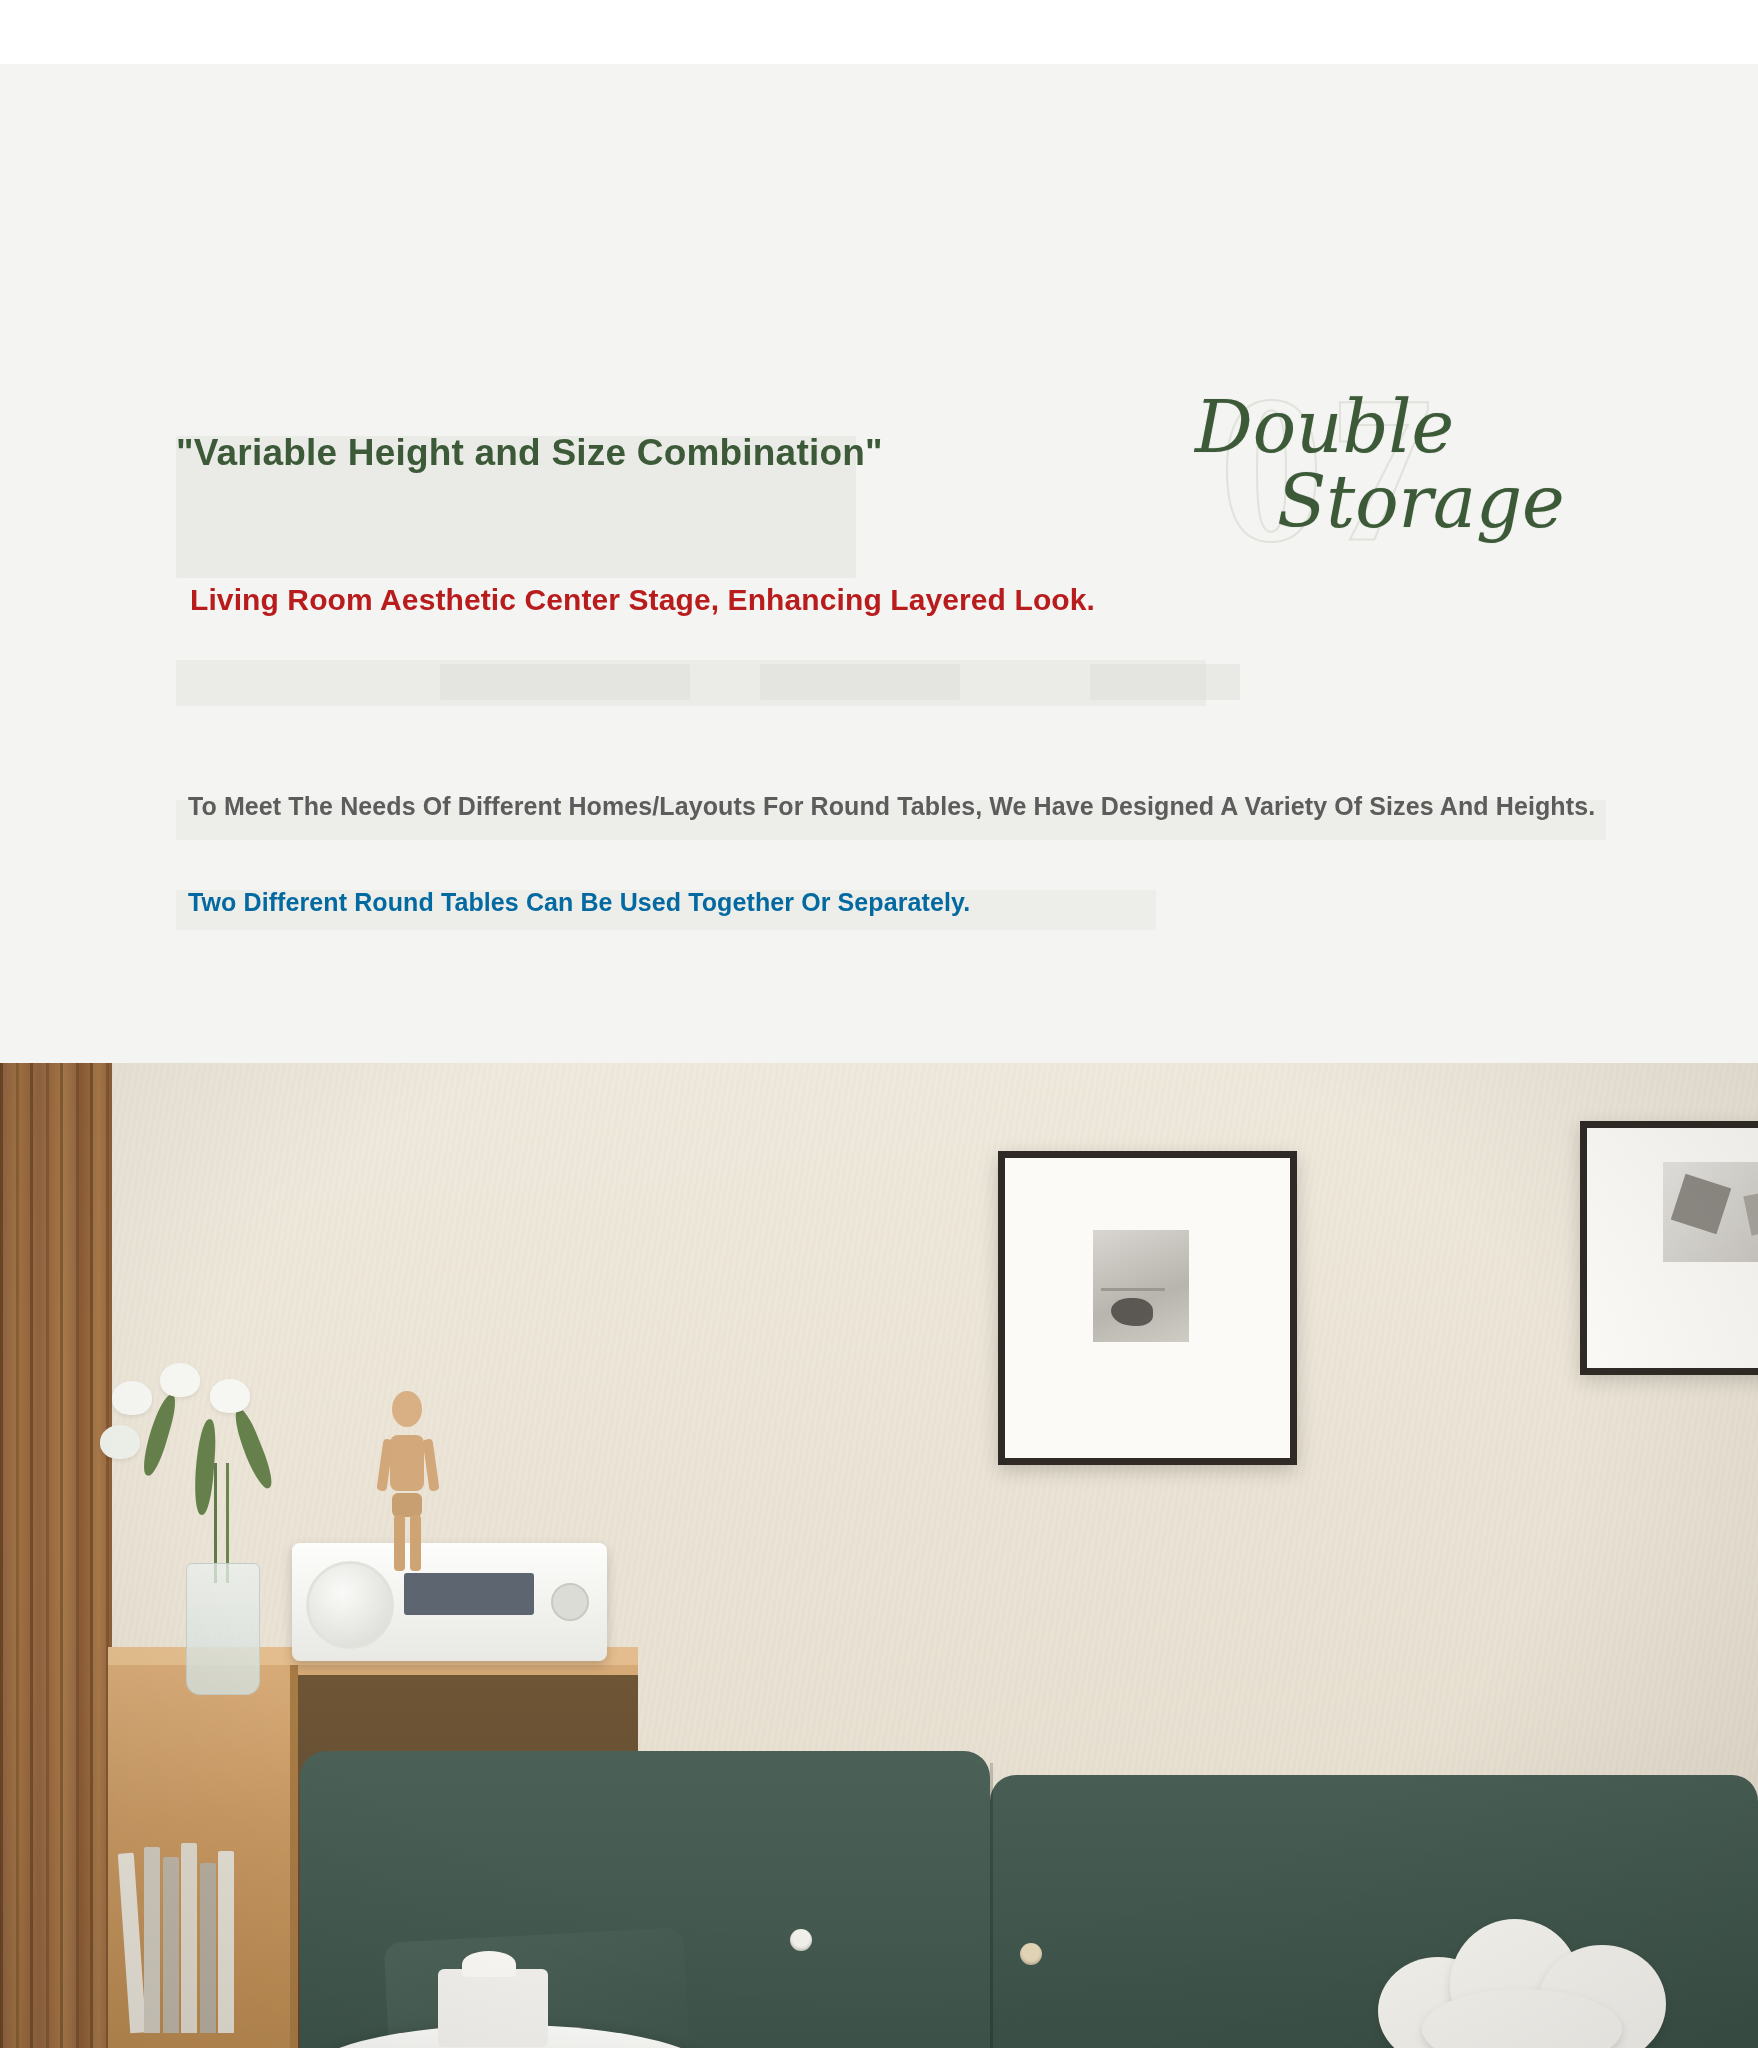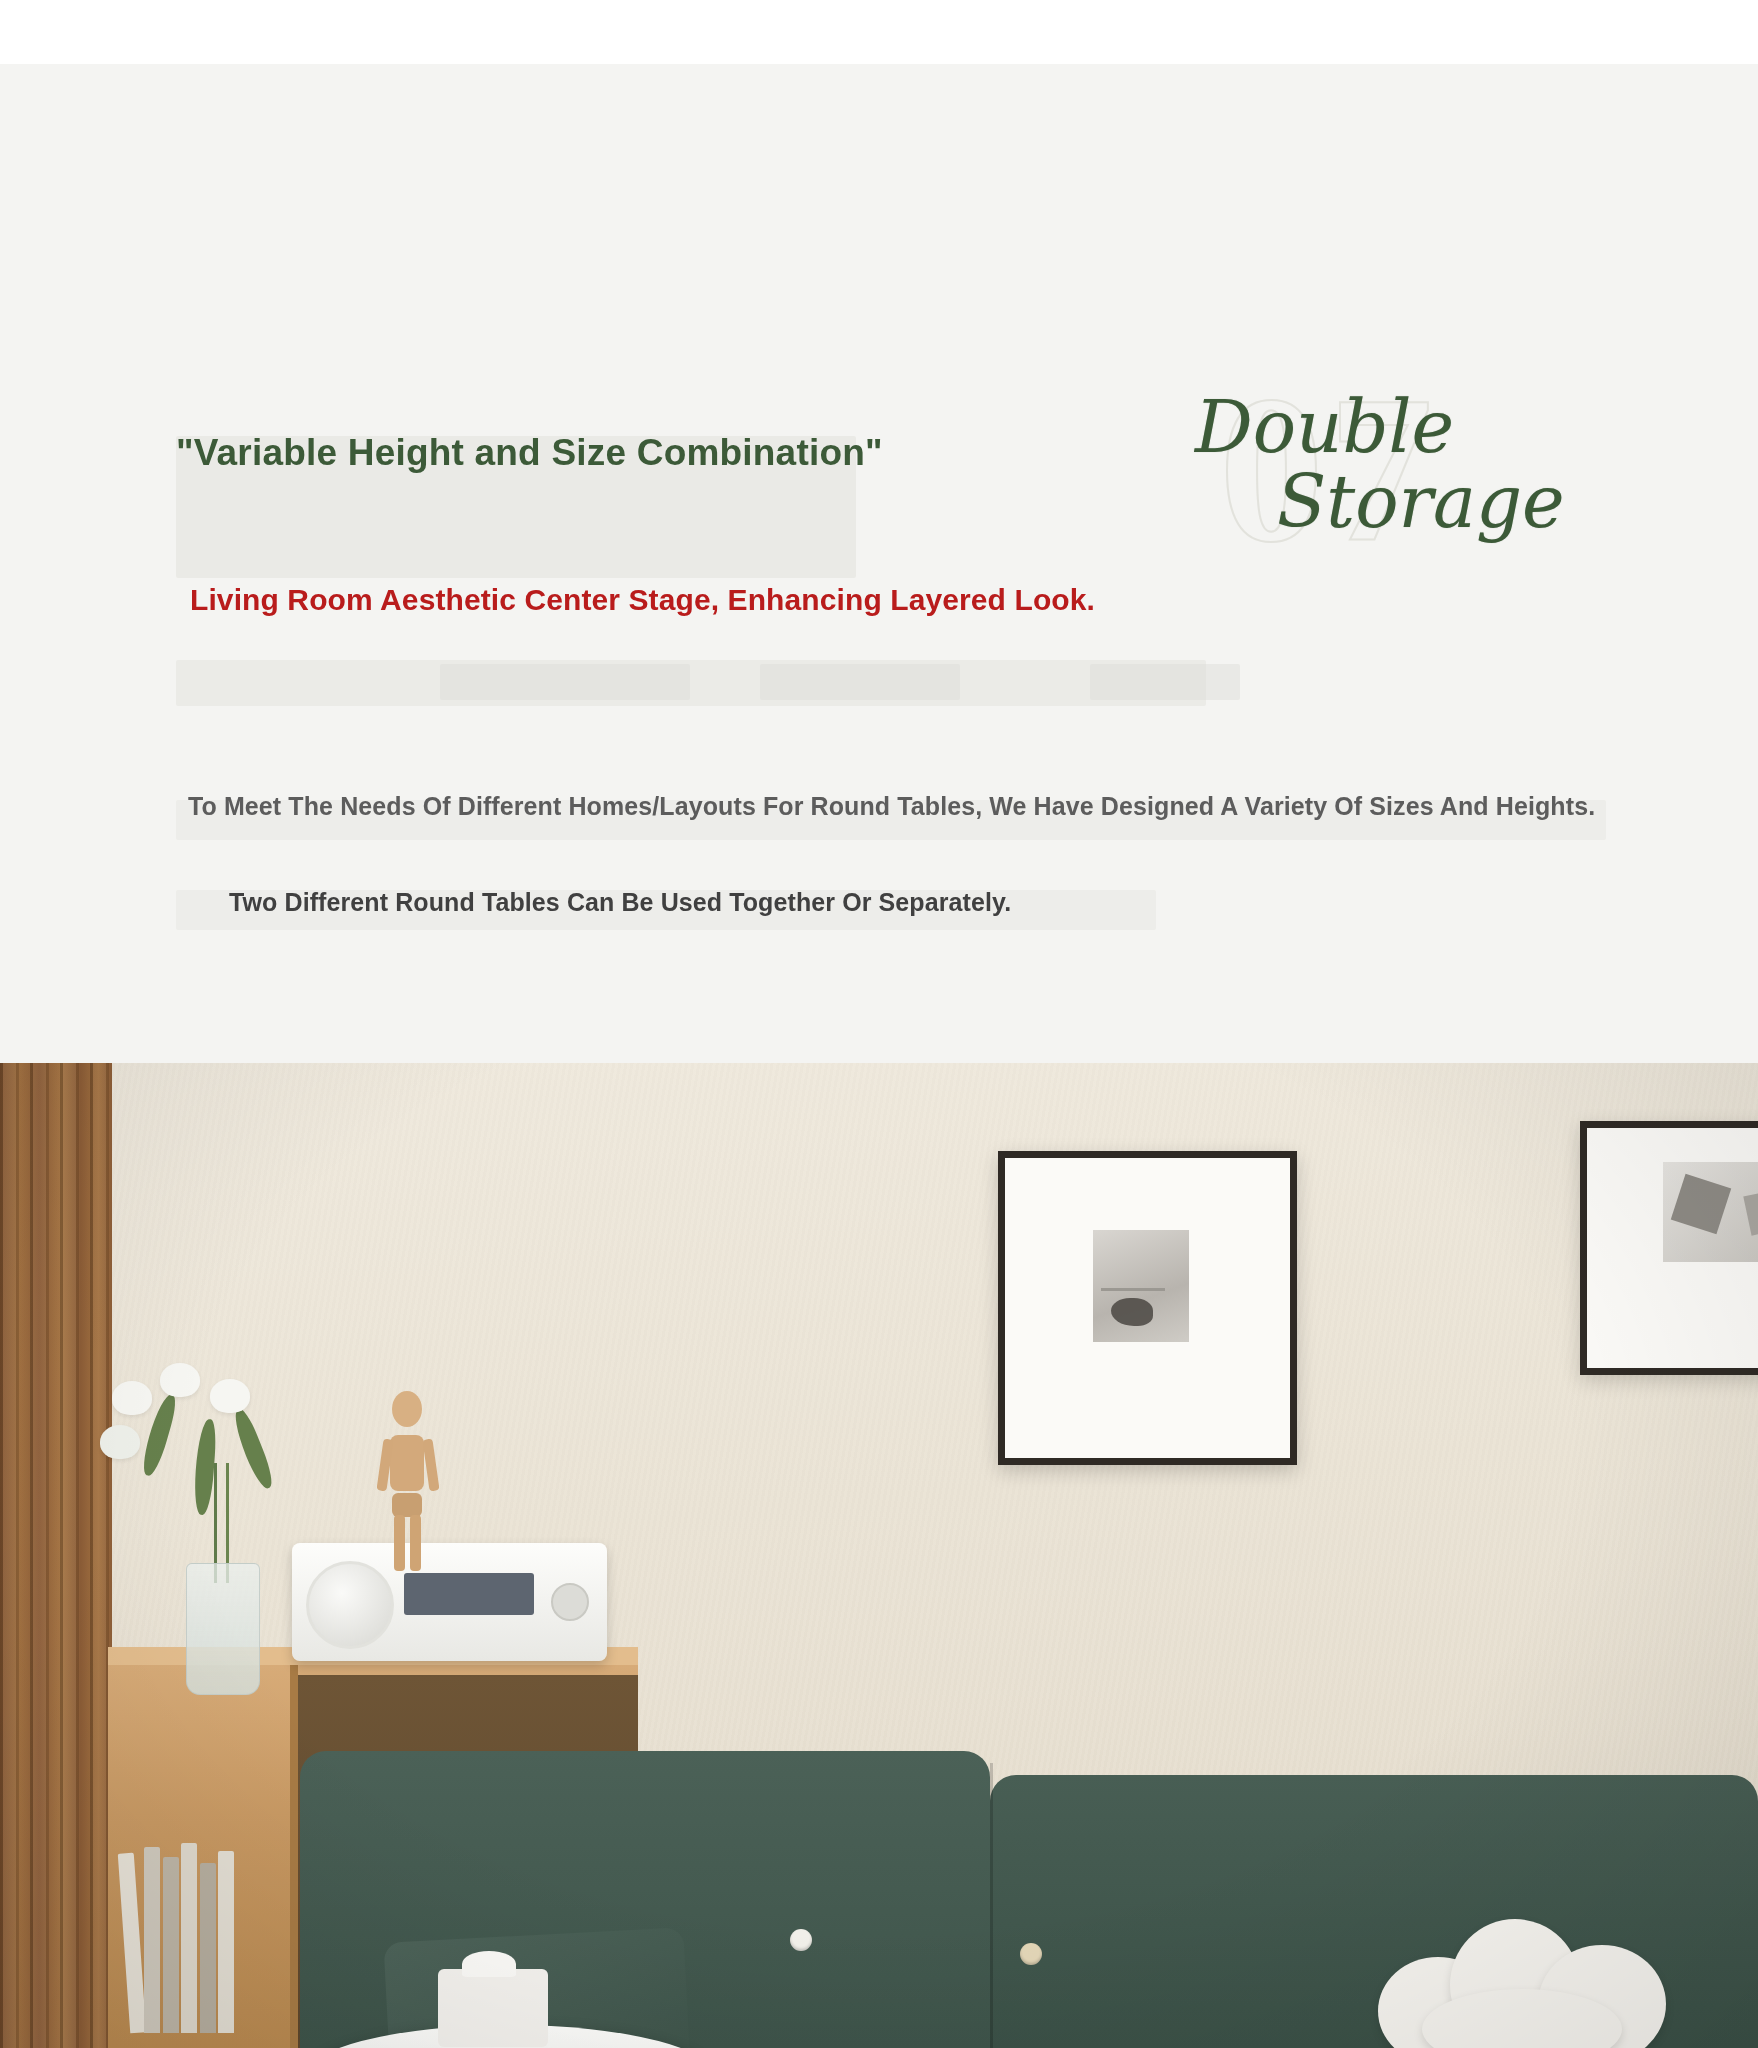--- a/index.html
+++ b/index.html
@@ -91,25 +91,24 @@
     font-weight: bold;
     letter-spacing: 0.1px;
   }
 
   .body-line-2 {
     position: absolute;
     left: 188px;
     top: 824px;
     width: 1200px;
     white-space: nowrap;
-    color: #404040;
+    color: #0369a1;
     font-size: 25px;
     font-weight: bold;
     letter-spacing: 0.1px;
-    margin-left: 41px;
   }
 
   
   .mark {
     position: absolute;
     left: 1195px;
     top: 300px;
     width: 400px;
     height: 300px;
   }

